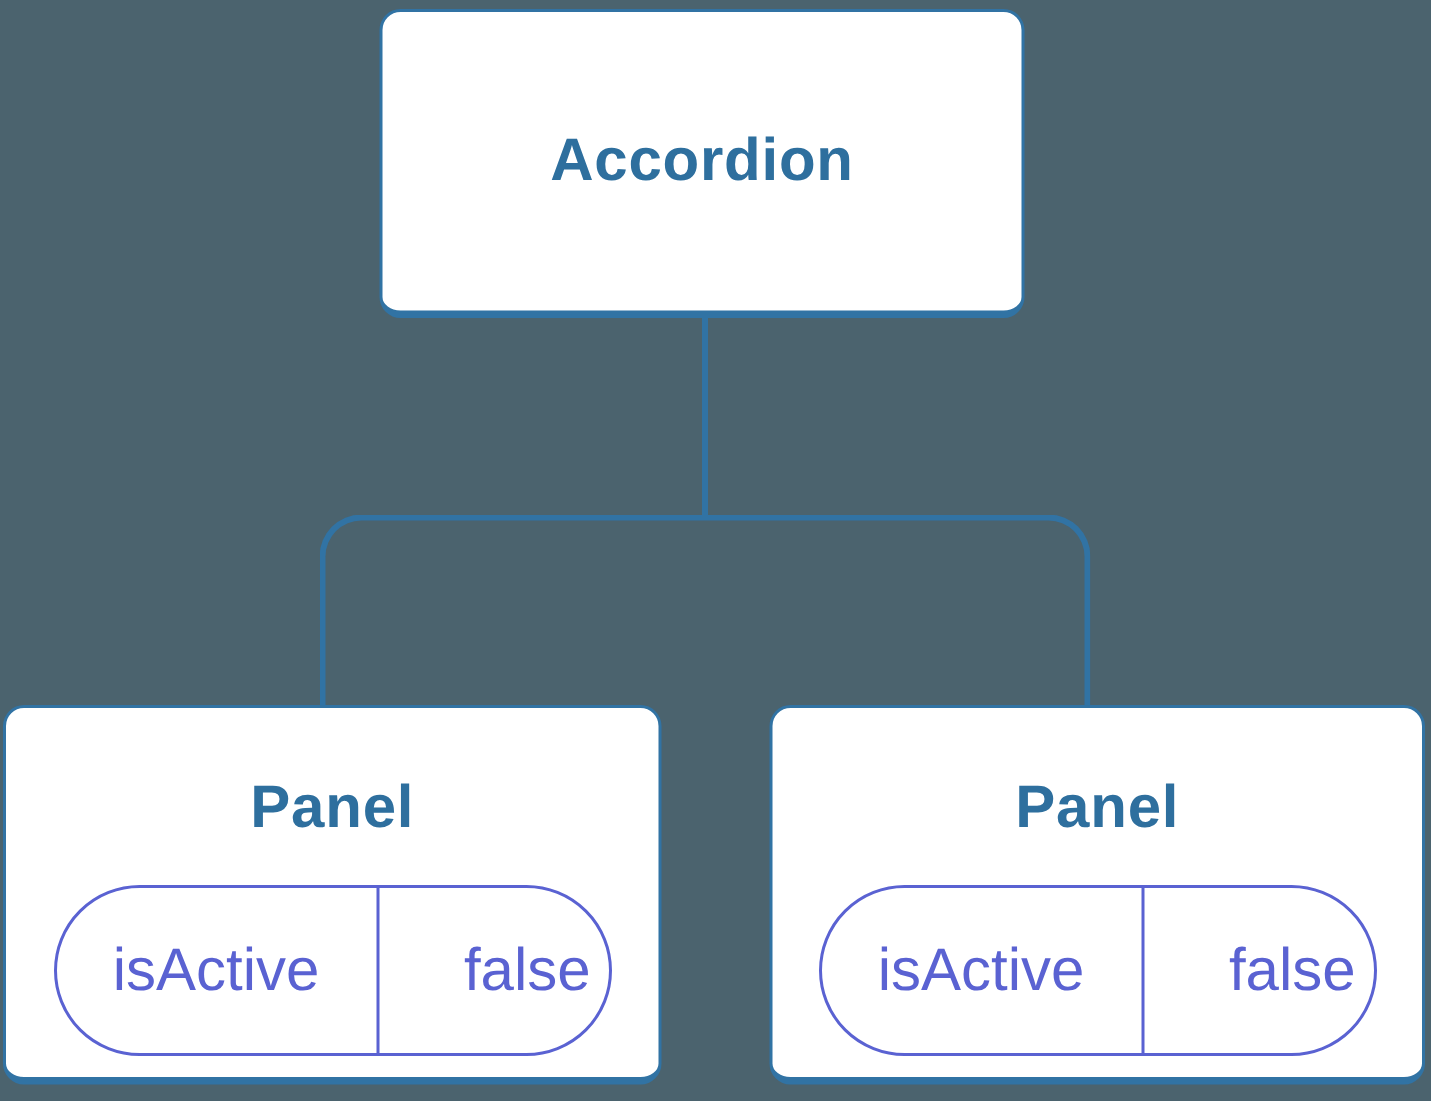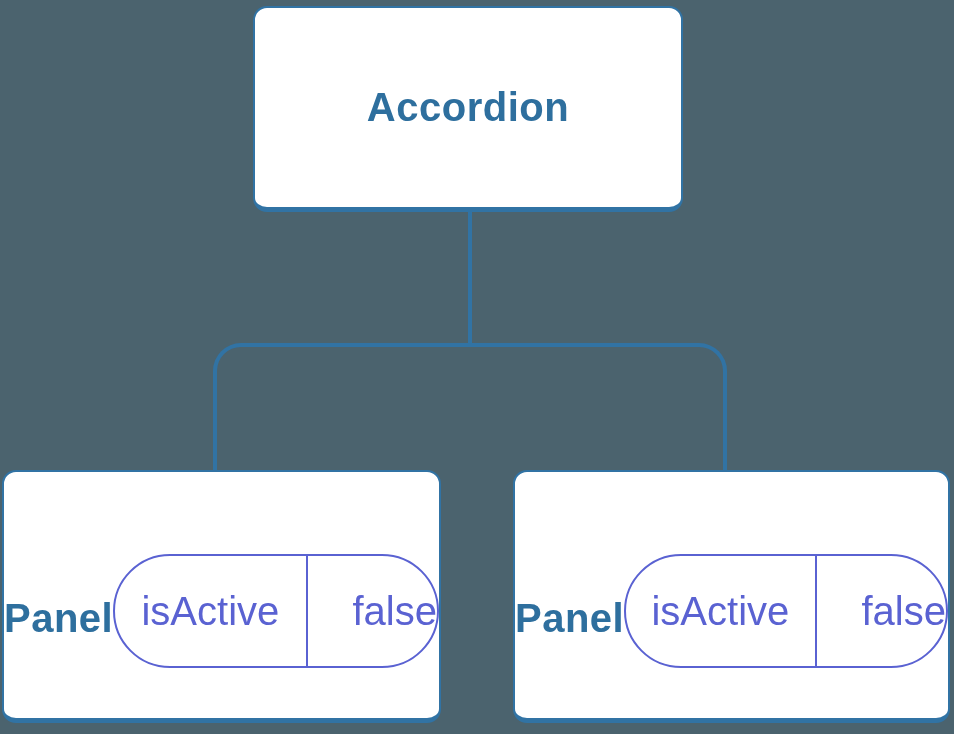--- a/index.html
+++ b/index.html
@@ -60,21 +60,21 @@
     color: #2e6f9e;
     font-size: 40px;
     font-weight: 600;
     letter-spacing: 0.5px;
   }
   .node-panel {
     top: 470px;
     width: 439px;
     height: 253px;
     display: flex;
-    flex-direction: row;
+    flex-direction: column;
     align-items: center;
   }
   .node-panel .node-title {
     margin-top: 46px;
     line-height: 40px;
   }
   .node-panel-left  { left: 2px; }
   .node-panel-right { left: 513px; width: 437px; }
   
   .state-pill {

